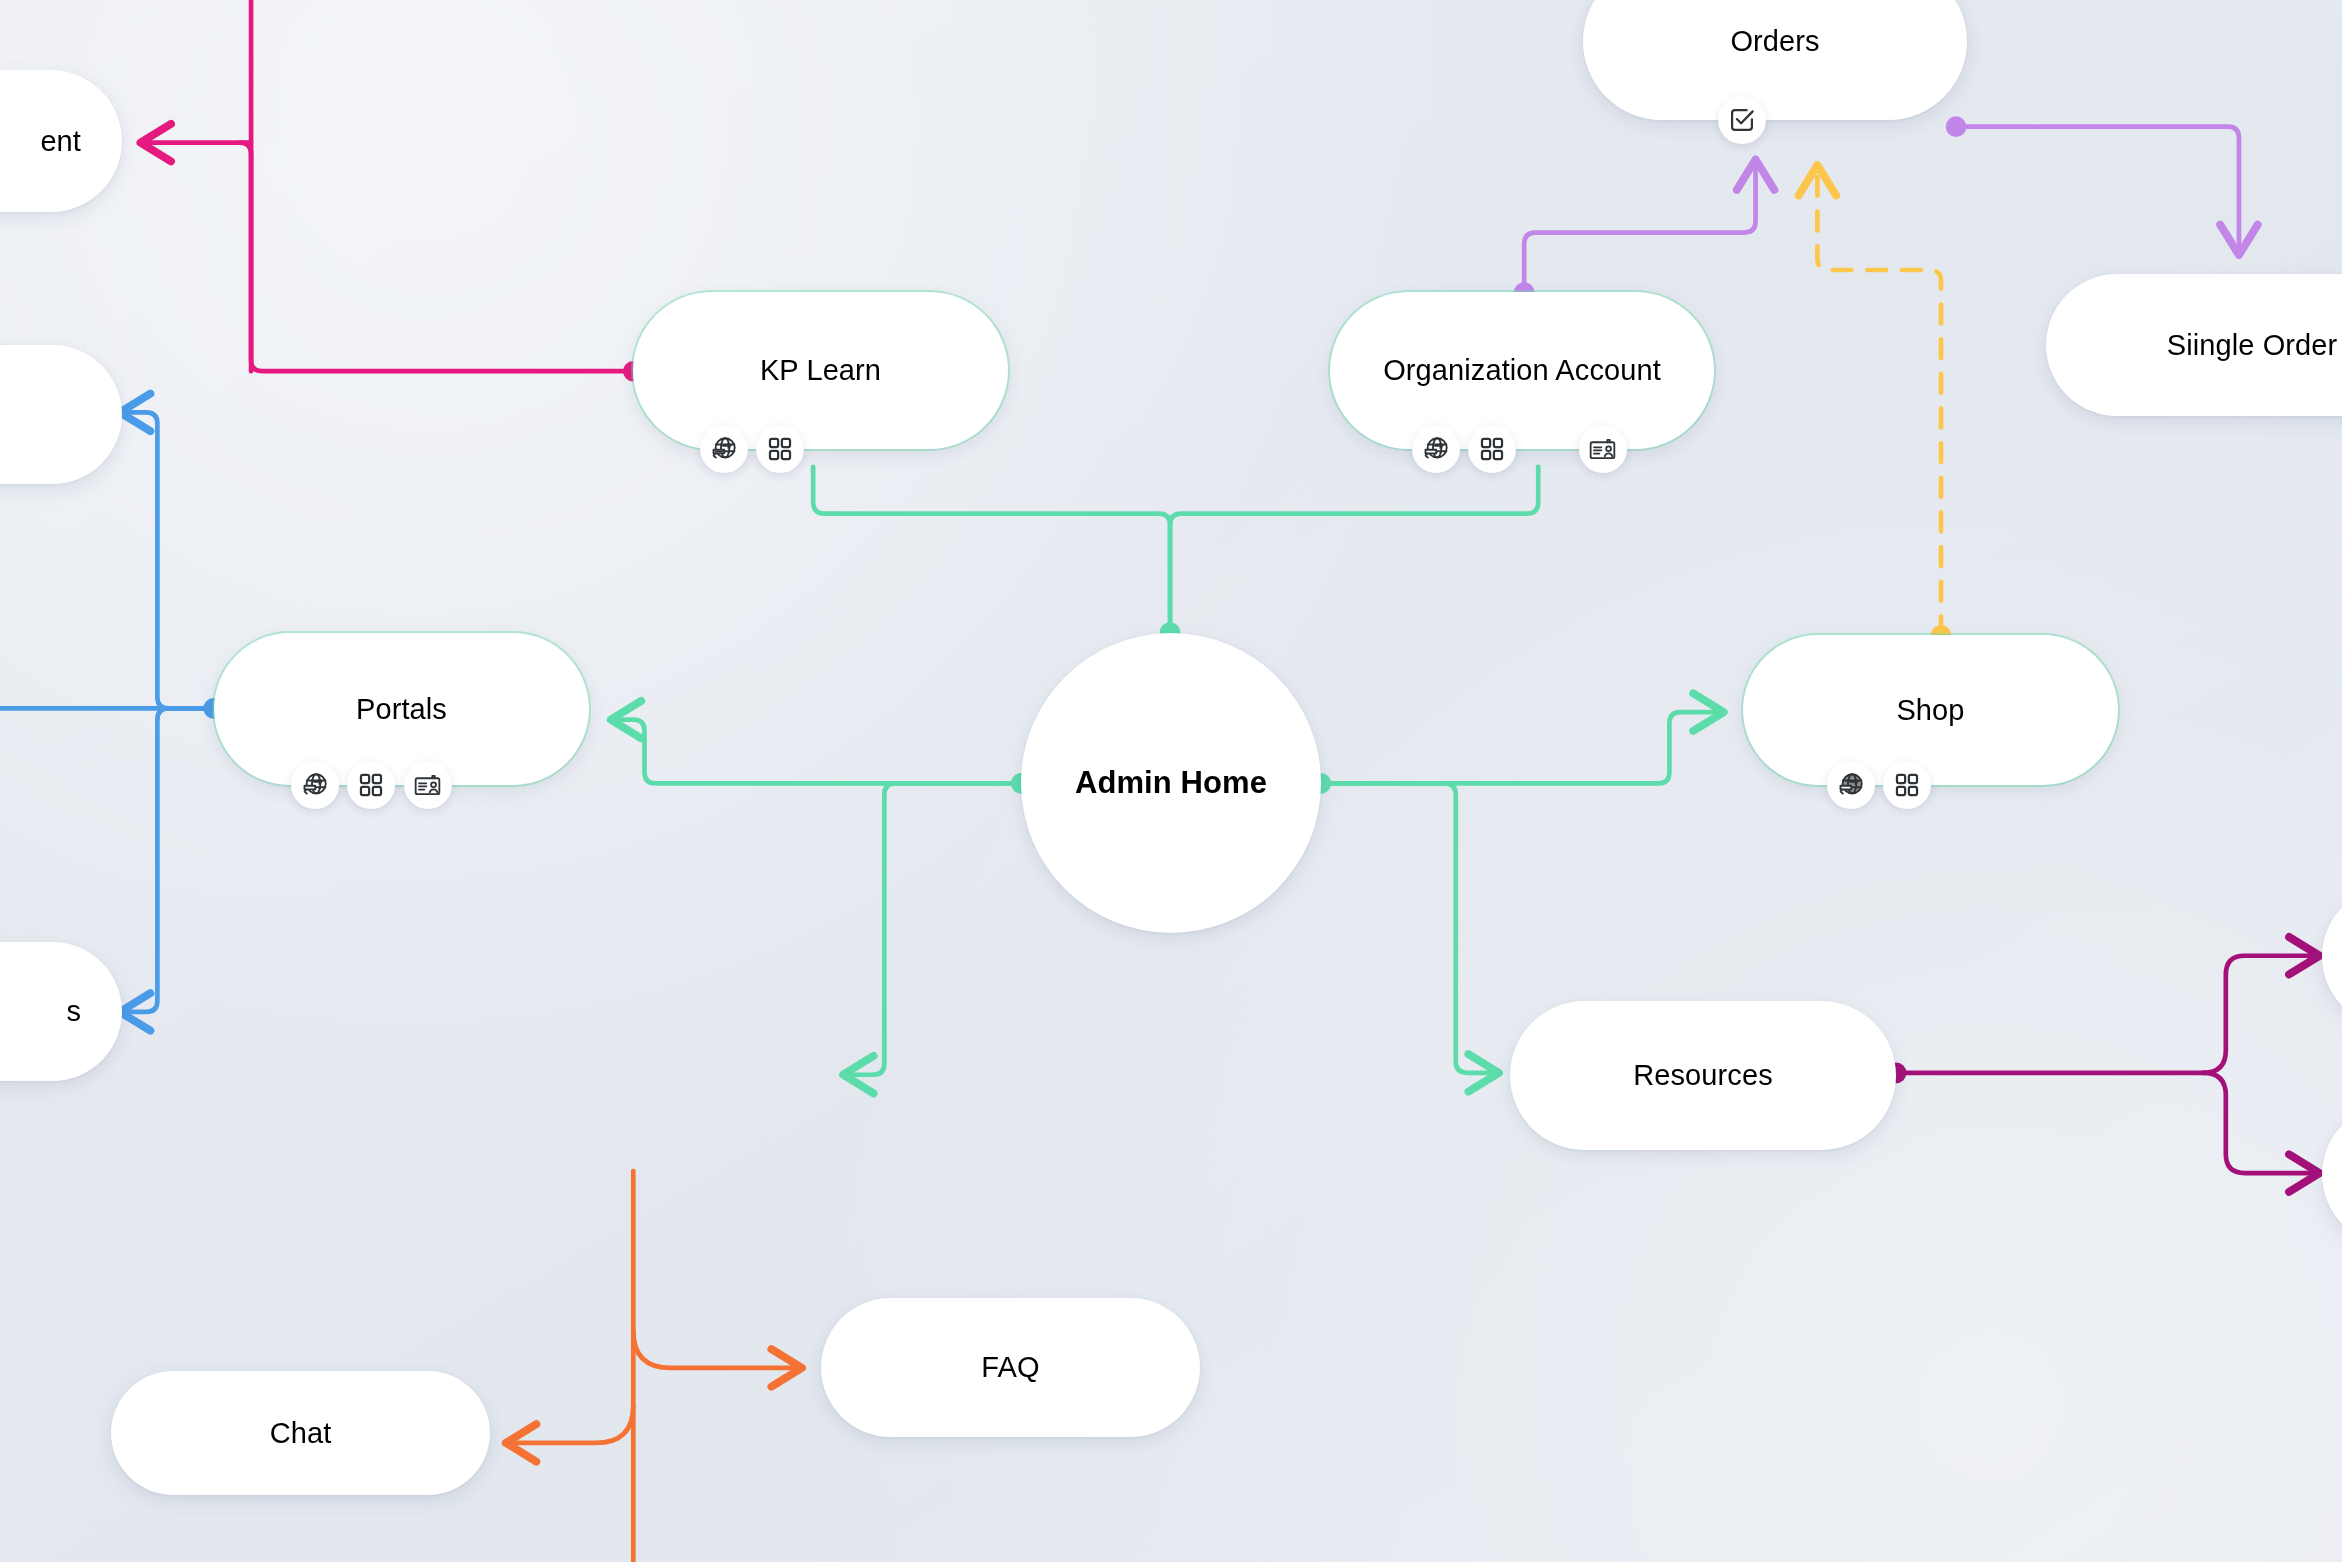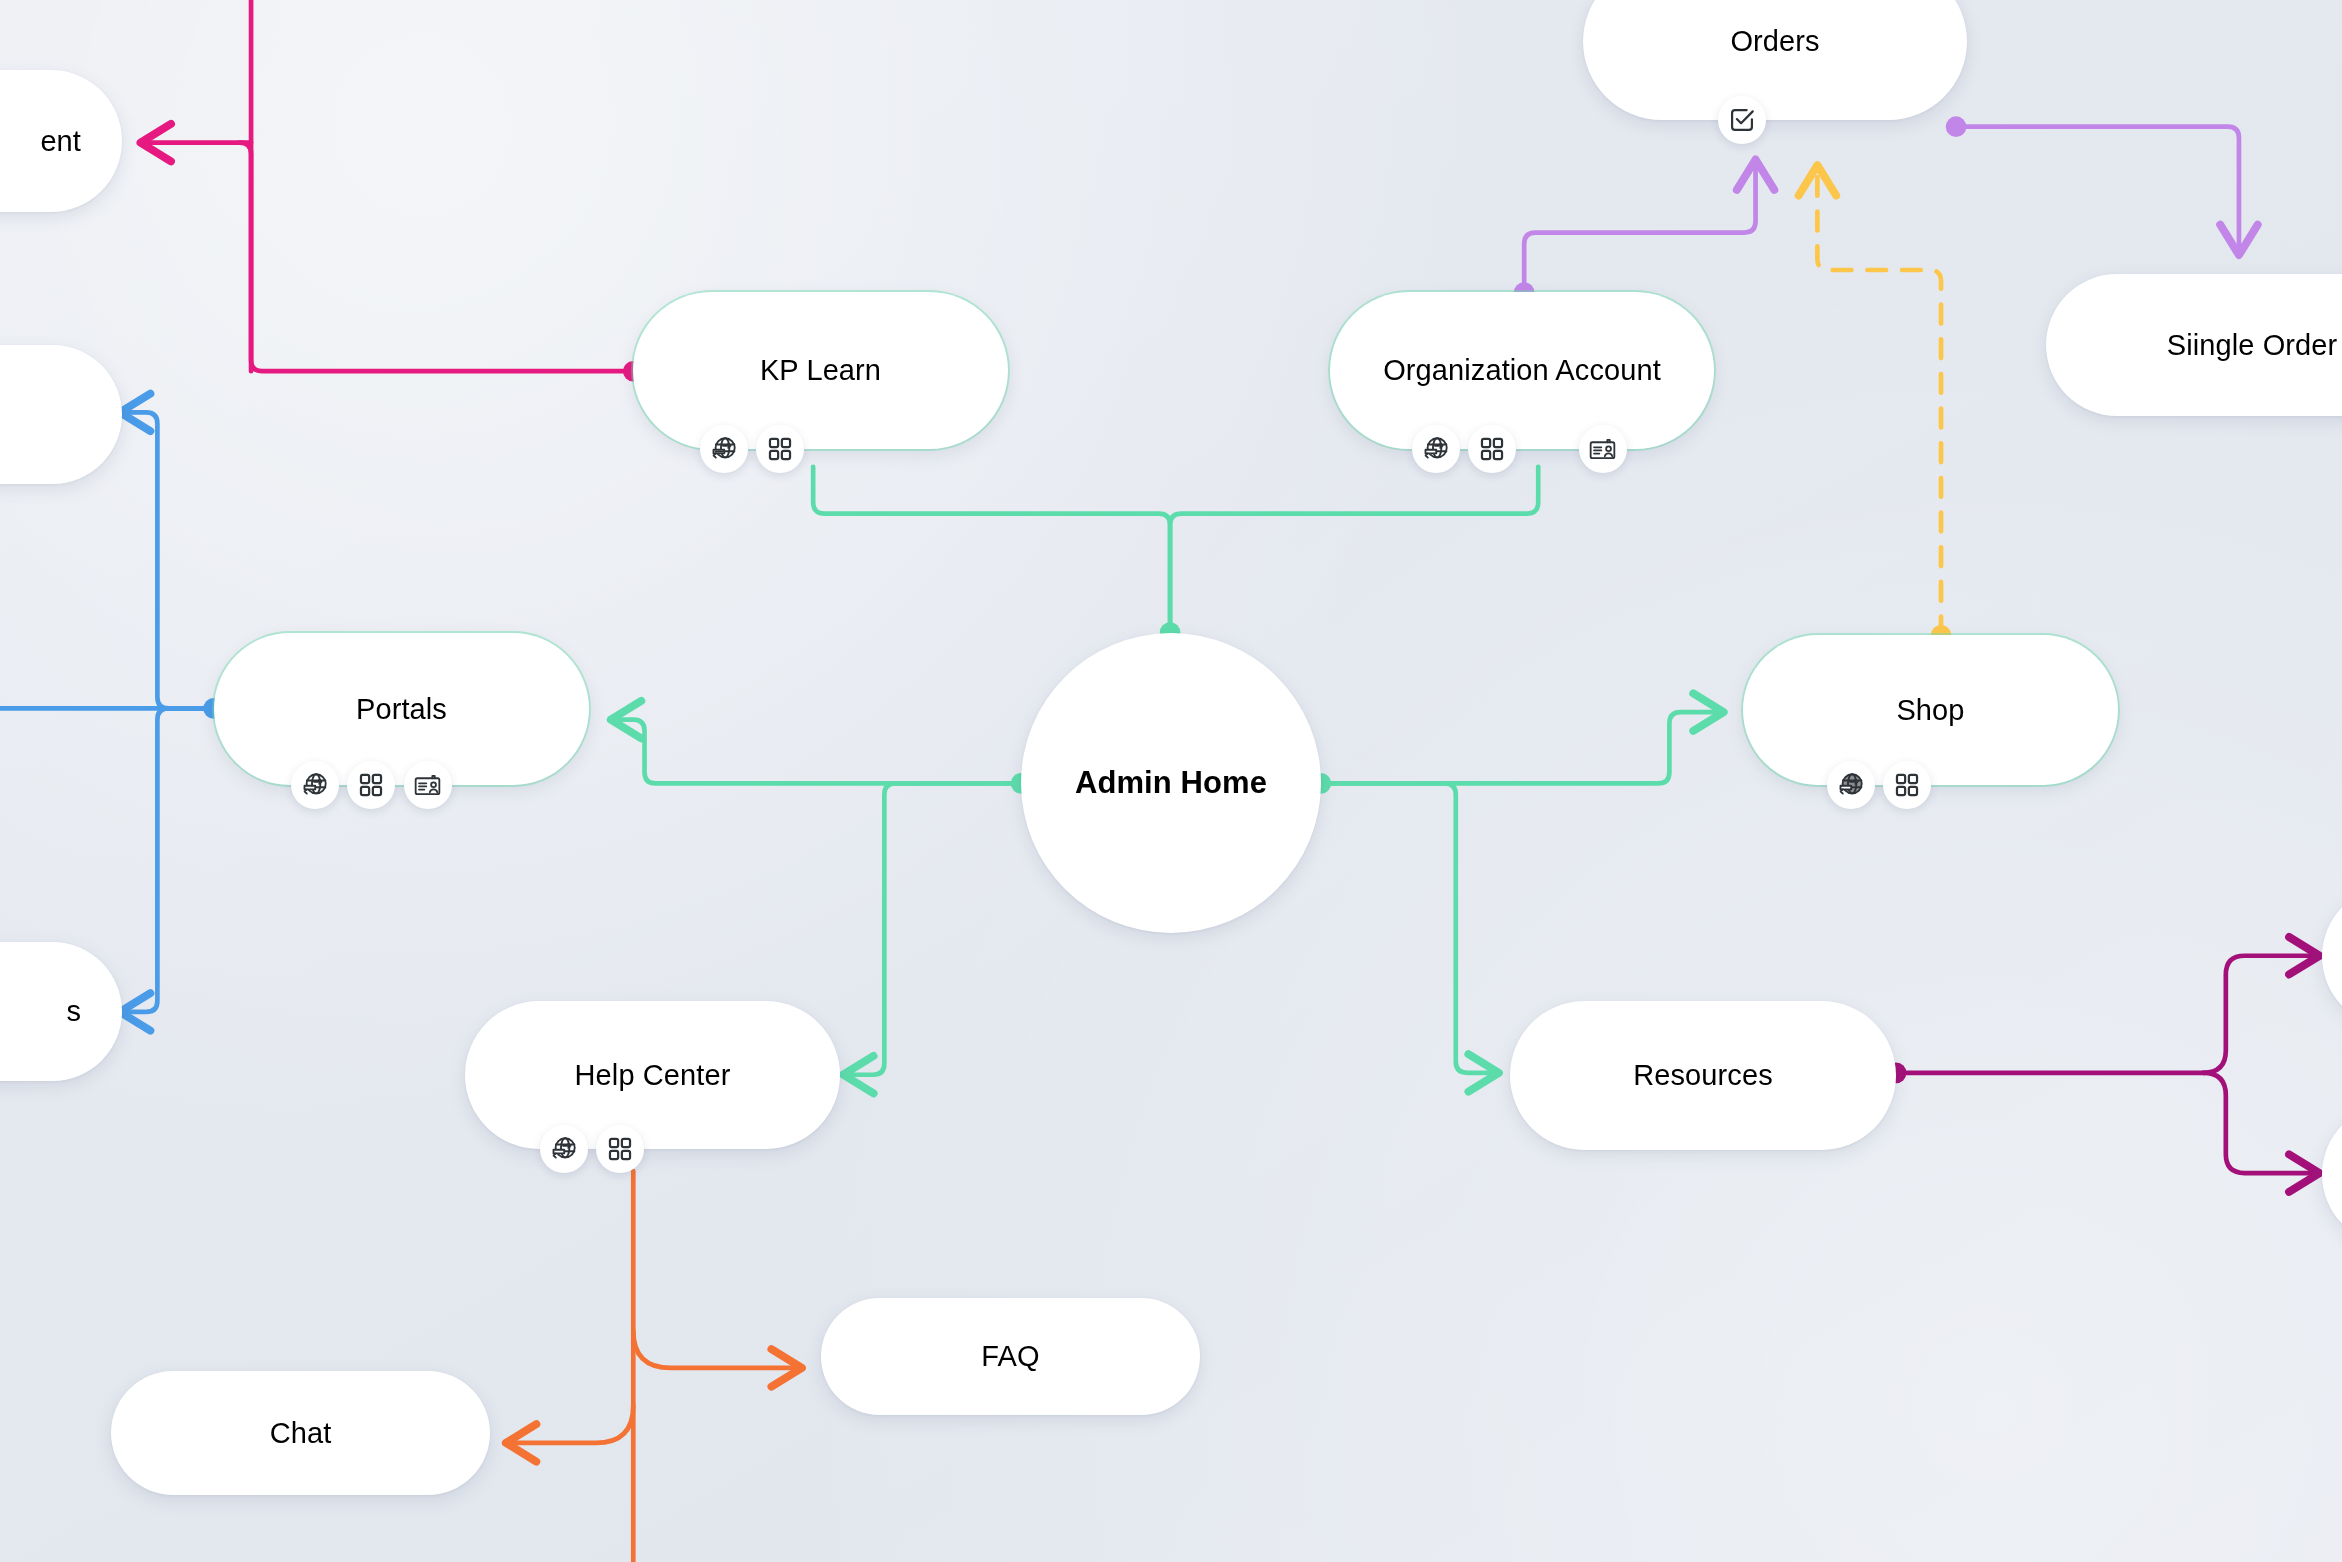--- a/index.html
+++ b/index.html
@@ -291,49 +291,26 @@
         <svg width="28" height="28" viewBox="0 0 24 24" fill="none" stroke="#2e3338" stroke-width="1.9" stroke-linejoin="round">
           <rect x="3.4" y="3.4" width="7" height="7" rx="1.6"></rect>
           <rect x="13.6" y="3.4" width="7" height="7" rx="1.6"></rect>
           <rect x="3.4" y="13.6" width="7" height="7" rx="1.6"></rect>
           <rect x="13.6" y="13.6" width="7" height="7" rx="1.6"></rect>
         </svg>
       </div>
     </div>
   </div>
 
-  <div class="node pill" style="left:465px; top:1001px; width:375px; height:148px;">
-    <div class="node-label">Help Center</div>
-    <div class="badges" style="left:75px;">
-      <div class="badge">
-        <svg width="28" height="28" viewBox="0 0 24 24" fill="none" stroke="#2e3338" stroke-width="1.6" stroke-linecap="round" stroke-linejoin="round">
-          <circle cx="13" cy="11" r="8.2"></circle>
-          <ellipse cx="13" cy="11" rx="3.6" ry="8.2"></ellipse>
-          <path d="M5.1 8.1h15.8M5.1 13.9h15.8"></path>
-          <path d="M3 12.6h9.2v3.2H3z" fill="#fff" stroke="#2e3338"></path>
-          <path d="M11.2 9.2h6.4M15.6 7.4l2 1.8-2 1.8"></path>
-          <path d="M5 15.8l-1.9 1.8 1.9 1.8"></path>
-        </svg>
-      </div>
-      <div class="badge">
-        <svg width="28" height="28" viewBox="0 0 24 24" fill="none" stroke="#2e3338" stroke-width="1.9" stroke-linejoin="round">
-          <rect x="3.4" y="3.4" width="7" height="7" rx="1.6"></rect>
-          <rect x="13.6" y="3.4" width="7" height="7" rx="1.6"></rect>
-          <rect x="3.4" y="13.6" width="7" height="7" rx="1.6"></rect>
-          <rect x="13.6" y="13.6" width="7" height="7" rx="1.6"></rect>
-        </svg>
-      </div>
-    </div>
-  </div>
 
   <div class="node pill" style="left:1510px; top:1001px; width:386px; height:149px;">
     <div class="node-label">Resources</div>
   </div>
 
-  <div class="node pill" style="left:821px; top:1298px; width:379px; height:117px;">
+  <div class="node pill" style="left:821px; top:1298px; width:379px; height:139px;">
     <div class="node-label">FAQ</div>
   </div>
 
   <div class="node pill" style="left:111px; top:1371px; width:379px; height:124px;">
     <div class="node-label">Chat</div>
   </div>
 
   <div class="node pill" style="left:-253px; top:70px; width:375px; height:142px; justify-content:flex-end;">
     <div class="node-label" style="margin-right:41px;">ent</div>
   </div>

